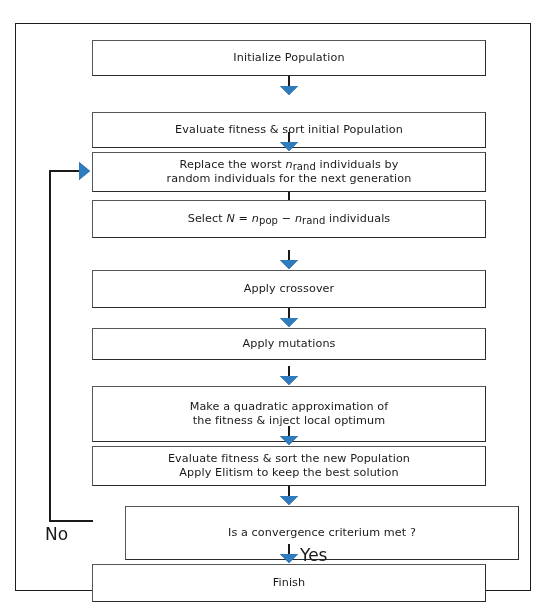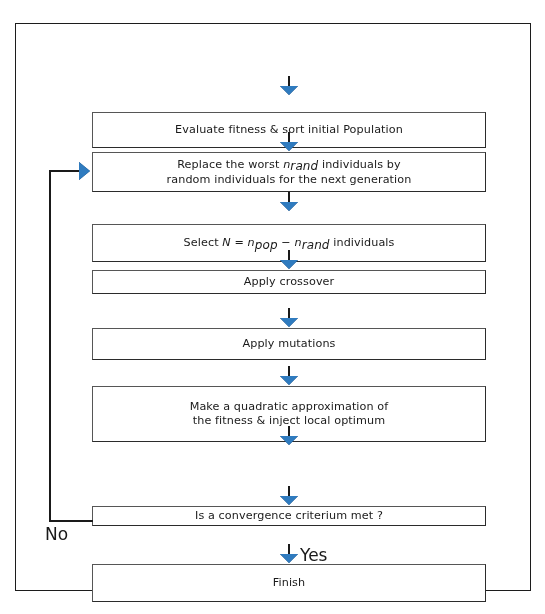--- a/index.html
+++ b/index.html
@@ -55,22 +55,21 @@
     color: #1a1a1a;
     letter-spacing: 0.1px;
     padding: 0 6px;
     white-space: pre-line;
   }
 
   .node-label i {
     font-style: italic;
   }
   .node-label sub {
-    font-style: italic;
-    font-size: 12px;
+    font-size: 10px;
     vertical-align: baseline;
     position: relative;
     top: 2.4px;
   }
 
   
   .stem {
     position: absolute;
     width: 2px;
     background: #1a1a1a;
@@ -119,71 +118,77 @@
     color: #1a1a1a;
     white-space: nowrap;
   }
 </style>
 </head>
 <body>
 
 <div id="canvas">
   <div id="figure-frame">
 
+    <div class="node" style="top:16px; height:36px;">
+      <span class="node-label">Initialize Population</span>
+    </div>
 
     <div class="stem" style="top:52px; height:14px;"></div>
     <div class="arrow-down" style="top:62px;"></div>
 
     <div class="node" style="top:88px; height:36px;">
       <span class="node-label">Evaluate fitness &amp; sort initial Population</span>
     </div>
 
     <div class="stem" style="top:108px; height:14px;"></div>
     <div class="arrow-down" style="top:118px;"></div>
 
     <div class="node" style="top:128px; height:40px;">
       <span class="node-label">Replace the worst <i>n</i><sub>rand</sub> individuals by<br>random individuals for the next generation</span>
     </div>
 
     <div class="stem" style="top:168px; height:14px;"></div>
     <div class="arrow-down" style="top:178px;"></div>
 
-    <div class="node" style="top:200px; height:38px;">
+    <div class="node" style="top:176px; height:38px;">
       <span class="node-label">Select <i>N</i> = <i>n</i><sub>pop</sub> − <i>n</i><sub>rand</sub> individuals</span>
     </div>
 
     <div class="stem" style="top:226px; height:14px;"></div>
     <div class="arrow-down" style="top:236px;"></div>
 
-    <div class="node" style="top:246px; height:24px;">
+    <div class="node" style="top:246px; height:38px;">
       <span class="node-label">Apply crossover</span>
     </div>
 
     <div class="stem" style="top:284px; height:14px;"></div>
     <div class="arrow-down" style="top:294px;"></div>
 
     <div class="node" style="top:304px; height:32px;">
       <span class="node-label">Apply mutations</span>
     </div>
 
     <div class="stem" style="top:342px; height:14px;"></div>
     <div class="arrow-down" style="top:352px;"></div>
 
     <div class="node" style="top:362px; height:56px;">
       <span class="node-label">Make a quadratic approximation of<br>the fitness &amp; inject local optimum</span>
     </div>
 
     <div class="stem" style="top:402px; height:14px;"></div>
     <div class="arrow-down" style="top:412px;"></div>
 
+    <div class="node" style="top:422px; height:40px;">
+      <span class="node-label">Evaluate fitness &amp; sort the new Population<br>Apply Elitism to keep the best solution</span>
+    </div>
 
     <div class="stem" style="top:462px; height:14px;"></div>
     <div class="arrow-down" style="top:472px;"></div>
 
-    <div class="node" style="top:482px; height:20px;">
+    <div class="node" style="top:482px; height:54px;margin-left:33px;">
       <span class="node-label">Is a convergence criterium met ?</span>
     </div>
 
     <div class="stem" style="top:520px; height:14px;"></div>
     <div class="arrow-down" style="top:530px;"></div>
 
     <span class="branch-label" style="left:284px; top:521px;">Yes</span>
 
     <div class="node" style="top:540px; height:38px;">
       <span class="node-label">Finish</span>

